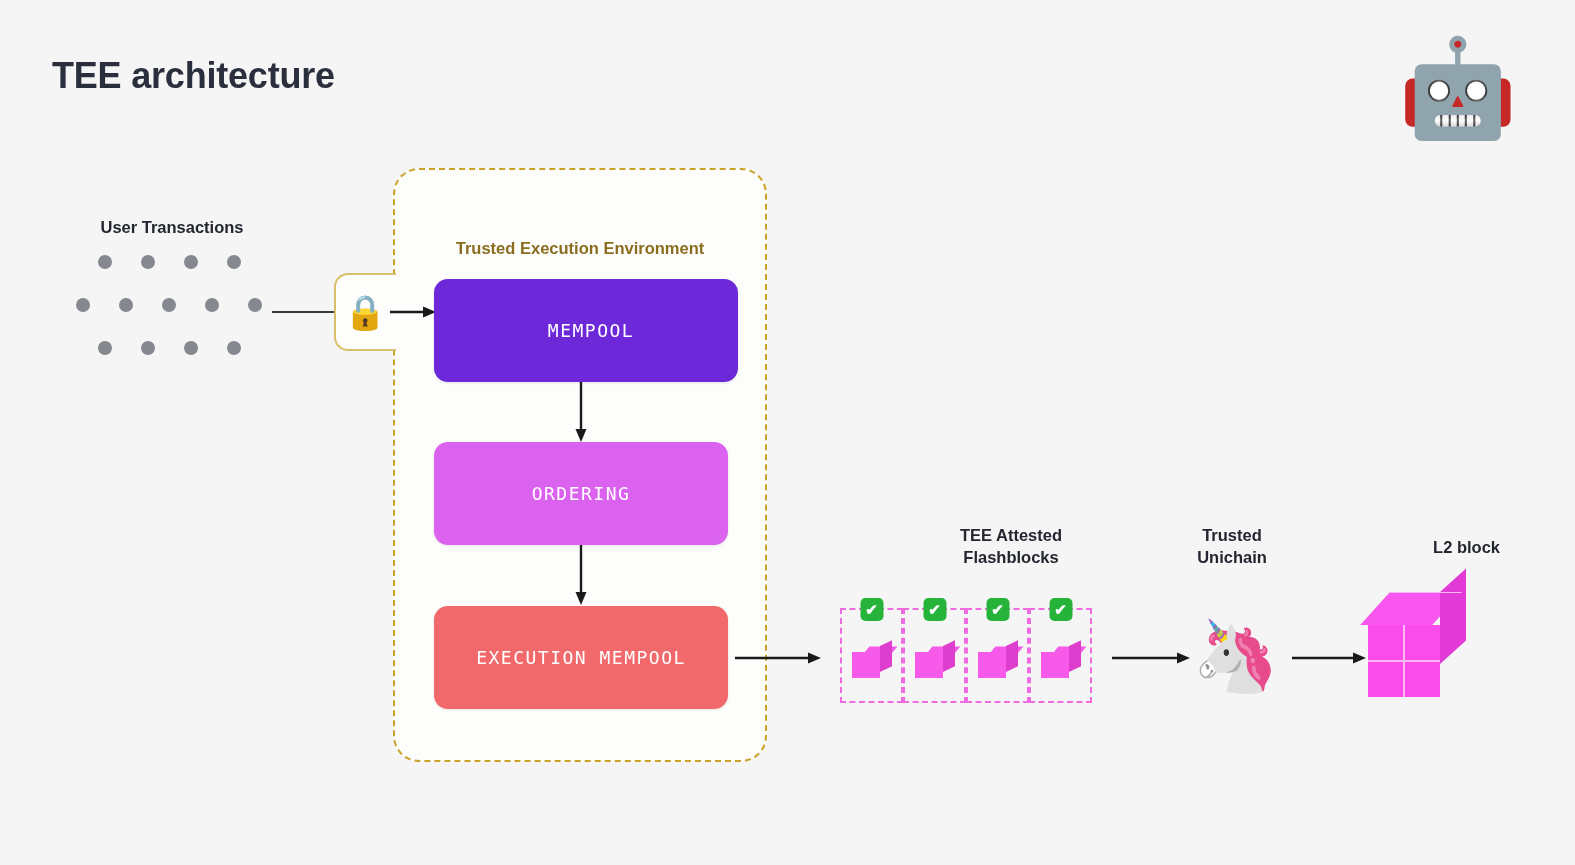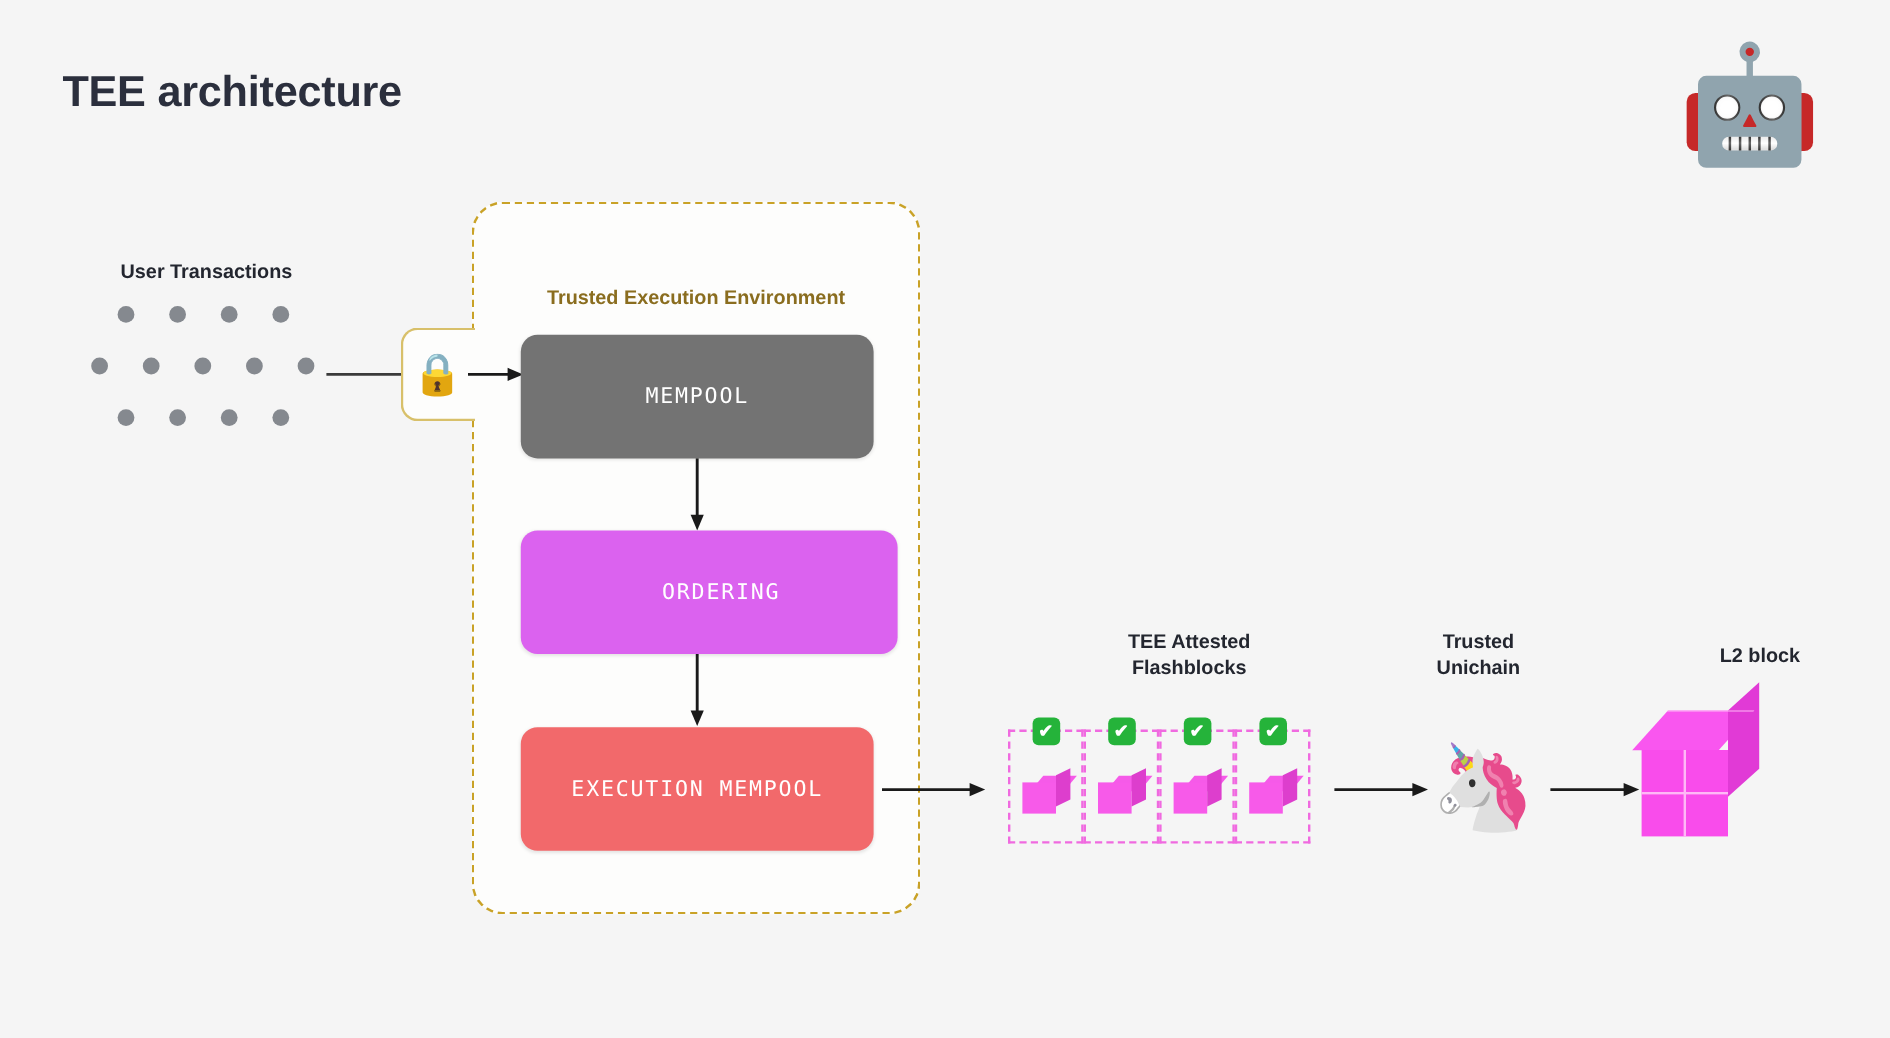--- a/index.html
+++ b/index.html
@@ -143,22 +143,22 @@
     border-radius: 14px;
     display: flex;
     align-items: center;
     justify-content: center;
     font-family: "DejaVu Sans Mono", monospace;
     font-size: 18px;
     letter-spacing: 1.5px;
     color: #ffffff;
     box-shadow: 0 1px 3px rgba(0,0,0,0.10);
   }
-  #stage-mempool   { top: 279px; background: #737373; }
-  #stage-ordering  { top: 442px; background: #db62ef; padding-left: 20px; }
+  #stage-mempool   { top: 279px; background: #6d28d9; padding-left: 10px; }
+  #stage-ordering  { top: 442px; background: #db62ef; }
   #stage-execution { top: 606px; background: #f2696b; }
 
   
   .arrow-v {
     position: absolute;
     width: 14px;
     height: 62px;
   }
   .arrow-h {
     position: absolute;
@@ -167,21 +167,21 @@
   .arrow-v svg, .arrow-h svg { display: block; overflow: visible; }
   #arrow-mempool-ordering  { left: 574px; top: 382px; }
   #arrow-ordering-execution{ left: 574px; top: 545px; }
   #arrow-tx-lock    { left: 272px; top: 305px; width: 68px; }
   #arrow-lock-mempool { left: 390px; top: 305px; width: 48px; }
   #arrow-exec-flash { left: 735px; top: 651px; width: 88px; }
   #arrow-flash-uni  { left: 1112px; top: 651px; width: 80px; }
   #arrow-uni-l2     { left: 1292px; top: 651px; width: 76px; }
 
   
-  #flashblocks-label { left: 900px; top: 524px; width: 182px; }
+  #flashblocks-label { left: 920px; top: 524px; width: 182px; }
   #flashblocks-group {
     position: absolute;
     left: 840px;
     top: 608px;
     display: flex;
   }
   .flashblock {
     position: relative;
     width: 63px;
     height: 95px;

